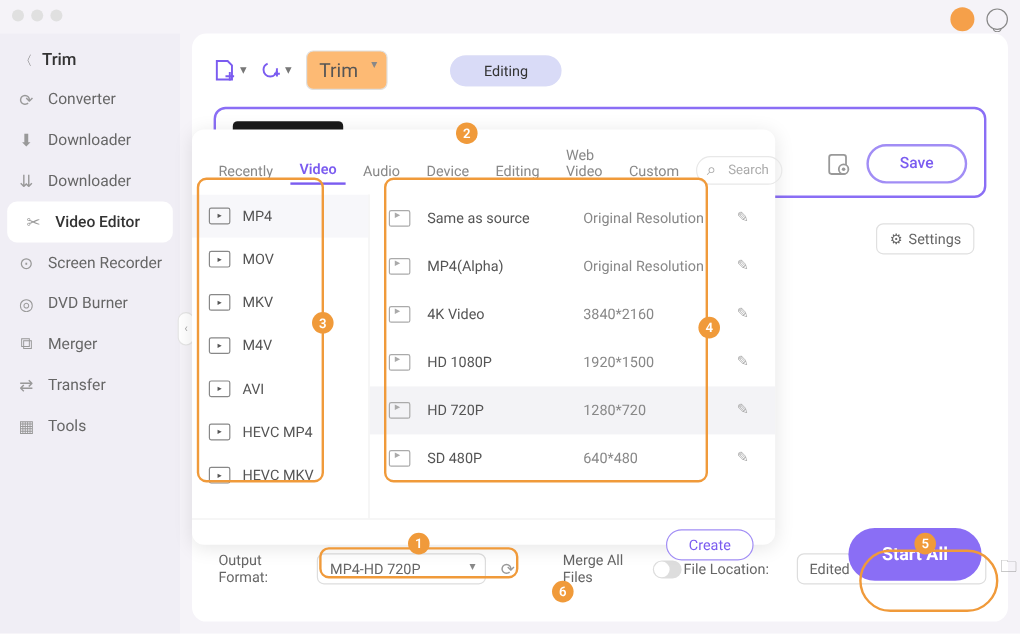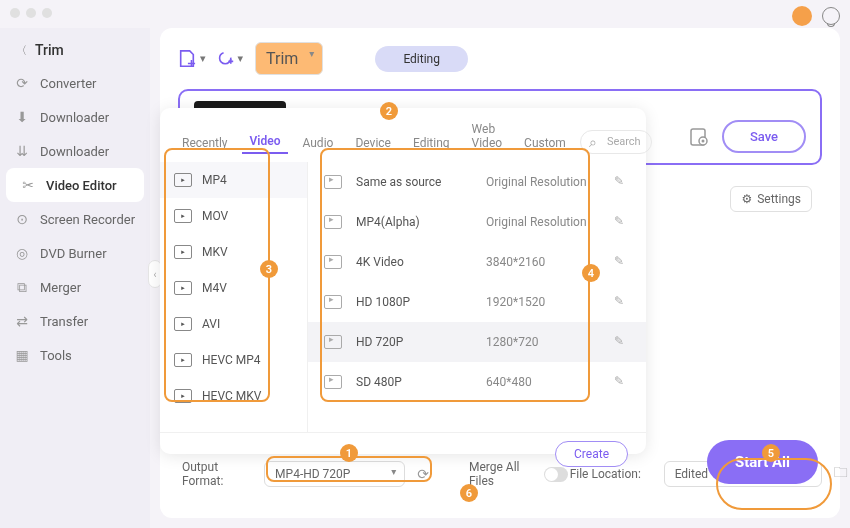--- a/index.html
+++ b/index.html
@@ -247,21 +247,21 @@
         </div>
       <div class="res-item">
           <span class="res-icon"></span>
           <span class="res-name">4K Video</span>
           <span class="res-val">3840*2160</span>
           <span class="edit-ico">✎</span>
         </div>
       <div class="res-item">
           <span class="res-icon"></span>
           <span class="res-name">HD 1080P</span>
-          <span class="res-val">1920*1520</span>
+          <span class="res-val">1920*1500</span>
           <span class="edit-ico">✎</span>
         </div>
       <div class="res-item sel">
           <span class="res-icon"></span>
           <span class="res-name">HD 720P</span>
           <span class="res-val">1280*720</span>
           <span class="edit-ico">✎</span>
         </div>
       <div class="res-item">
           <span class="res-icon"></span>

